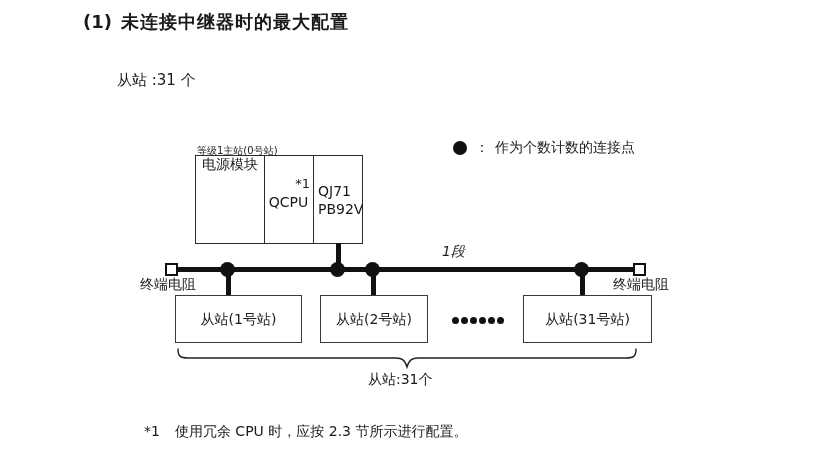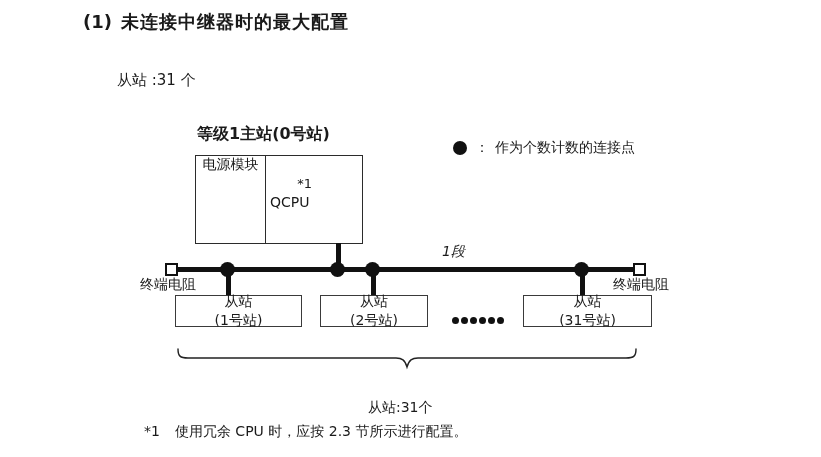--- a/index.html
+++ b/index.html
@@ -9,21 +9,21 @@
     color:#1a1a1a;overflow:hidden;
   }
   .abs{position:absolute;}
   
   .heading{left:83px;top:10px;font-size:18px;font-weight:bold;letter-spacing:1px;white-space:nowrap;}
   .heading .num{margin-right:9px;letter-spacing:0;}
   .body-line{font-size:15px;white-space:nowrap;}
   .master-line{left:117px;top:40px;}
   .slave-line{left:117px;top:63px;margin-top:8px;}
   
-  .master-label{left:197px;top:124px;font-size:16px;white-space:nowrap;font-weight:bold;}
+  .master-label{left:197px;top:144px;font-size:10px;white-space:nowrap;}
   .master-box{left:195px;top:155px;width:168px;height:89px;border:1px solid #2b2b2b;display:flex;box-sizing:border-box;background:#fff;}
   .mcell{box-sizing:border-box;height:100%;font-size:14px;}
   .mcell+.mcell{border-left:1px solid #2b2b2b;}
   .cell-power{width:69px;display:flex;justify-content:center;}
   .cell-cpu{width:50px;position:relative;}
   .cpu-note{position:absolute;top:20px;right:3px;font-size:13px;}
   .cpu-label{position:absolute;top:38px;left:4px;}
   .cell-pb{width:49px;display:flex;flex-direction:column;justify-content:center;padding-left:4px;line-height:18px;}
   
   .legend{left:453px;top:139px;display:flex;align-items:center;font-size:14px;white-space:nowrap;}
@@ -39,31 +39,31 @@
   .term-label-left{left:140px;top:276px;}
   .term-label-right{left:613px;top:276px;}
   .cdot{width:15px;height:15px;border-radius:50%;background:#111;top:262px;}
   .cdot1{left:220px;} .cdot2{left:330px;} .cdot3{left:365px;} .cdot4{left:574px;}
   .vline{width:5px;background:#111;}
   .conn-master{left:336px;top:243px;height:26px;}
   .conn1{left:226px;top:269px;height:27px;}
   .conn2{left:371px;top:269px;height:27px;}
   .conn3{left:580px;top:269px;height:27px;}
   
-  .slave-box{top:295px;height:32px;border:1px solid #3a3a3a;box-sizing:border-box;background:#fff;
-    display:flex;flex-direction:column;align-items:center;justify-content:center;
+  .slave-box{top:295px;height:48px;border:1px solid #3a3a3a;box-sizing:border-box;background:#fff;
+    display:flex;flex-direction:row;align-items:center;justify-content:center;
     font-size:14px;line-height:19px;text-align:center;}
   .slave1{left:175px;width:127px;}
   .slave2{left:320px;width:108px;}
   .slave3{left:523px;width:129px;}
   .edots{left:452px;top:317px;display:flex;gap:2px;align-items:center;}
   .edots span{width:7px;height:7px;border-radius:50%;background:#111;}
   
   .brace{left:175px;top:346px;}
-  .brace-label{left:368px;top:371px;font-size:14px;white-space:nowrap;margin-top:28px;}
+  .brace-label{left:368px;top:371px;font-size:14px;white-space:nowrap;}
   .caption{left:292px;top:398px;font-size:17px;font-weight:bold;letter-spacing:1px;white-space:nowrap;}
   .footnote{left:144px;top:423px;font-size:14px;white-space:nowrap;}
   .fn-marker{margin-right:15px;}
 </style>
 </head>
 <body>
 
 <div class="page">
 
   <div class="abs heading">
@@ -74,20 +74,24 @@
   <div>
 
     <div class="abs master-label">等级1主站(0号站)</div>
     <div class="abs master-box">
       <div class="mcell cell-power">
         <span>电源模块</span>
       </div>
       <div class="mcell cell-cpu">
         <span class="cpu-note">*1</span>
         <span class="cpu-label">QCPU</span>
+      </div>
+      <div class="mcell cell-pb">
+        <span>QJ71</span>
+        <span>PB92V</span>
       </div>
     </div>
 
     <div class="abs legend">
       <span class="legend-dot"></span>
       <span class="legend-colon">：</span>
       <span>作为个数计数的连接点</span>
     </div>
 
     <div class="abs seg-label">1段</div>

